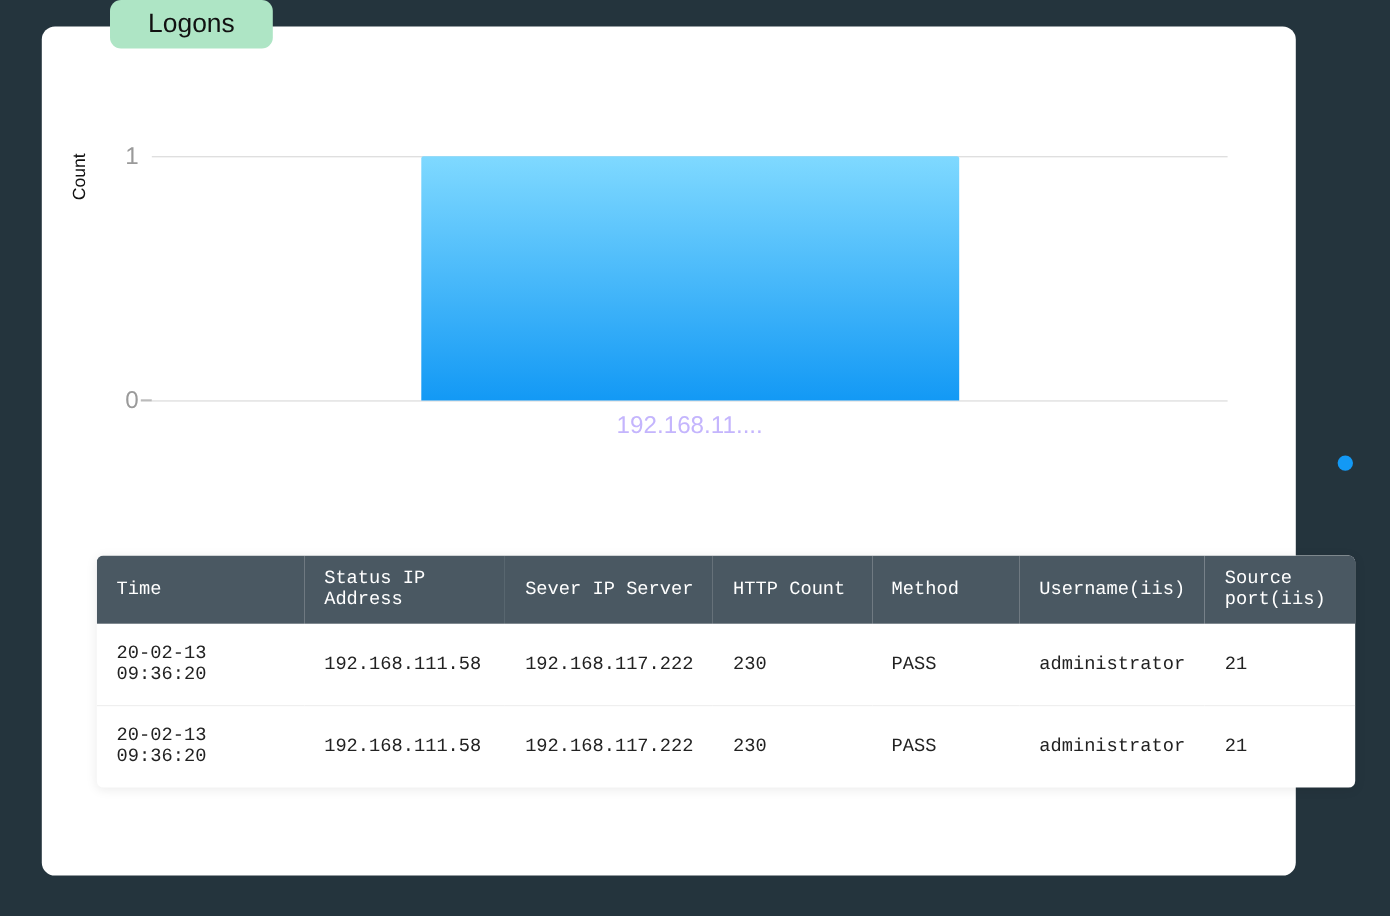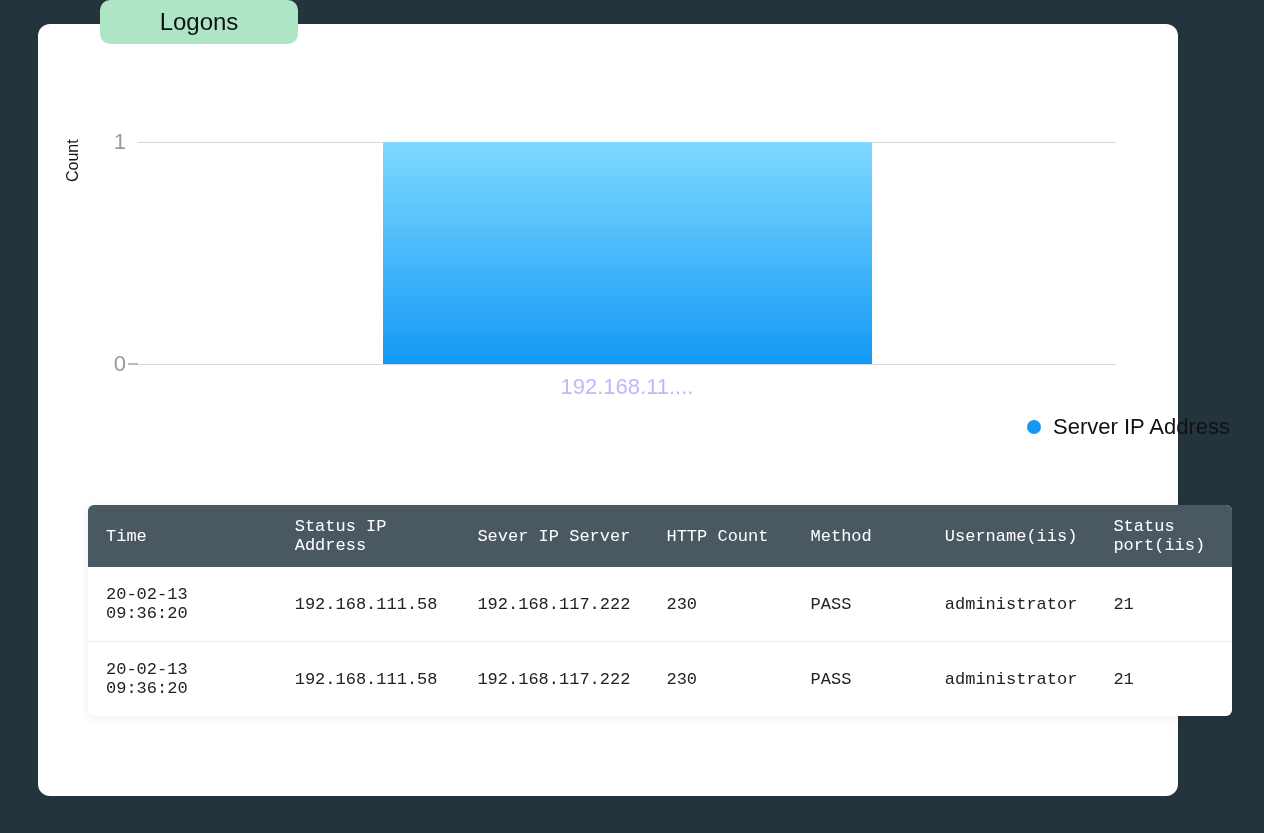--- a/index.html
+++ b/index.html
@@ -13,21 +13,21 @@
   .card {
     position: absolute;
     left: 38px; top: 24px;
     width: 1140px; height: 772px;
     background: #fff;
     border-radius: 12px;
   }
   .tab-chip {
     position: absolute;
     left: 100px; top: 0px;
-    width: 198px;
+    width: 148px;
     height: 44px;
     background: #aee5c5;
     border-radius: 10px;
     display: flex;
     align-items: center;
     justify-content: center;
     font-size: 24px;
     color: #111;
     font-weight: 400;
   }
@@ -145,34 +145,33 @@
     <div class="baseline-left"></div>
   <span class="tick-label" style="top: 222px;">0</span>
       <span class="tick-label" style="top: 0px;">1</span>
       <div class="bar" style="left: 244.5px; width: 489px; top: 0px; height: 222px; background: linear-gradient(rgb(127, 217, 255) 0%, rgb(19, 153, 245) 100%);"></div>
       <span class="xcat-label" style="left: 489px;">192.168.11....</span>
     </div>
 </div>
 
 <div class="legend">
   <span class="legend-dot" style="background:#1399f5"></span>
-  <span class="legend-text">Server IP Address</span>
 </div>
 
 <div class="table-wrap">
   <table class="data">
     <thead>
         <tr id="thead-row">
           <th style="width: 17%;">Time</th>
           <th style="width: 16%;">Status IP Address</th>
           <th style="width: 16%;">Sever IP Server</th>
           <th style="width: 13%;">HTTP Count</th>
           <th style="width: 12%;">Method</th>
           <th style="width: 14%;">Username(iis)</th>
-          <th style="width: 12%;">Status port(iis)</th>
+          <th style="width: 12%;">Source port(iis)</th>
         </tr>
       </thead>
     <tbody id="tbody">
         <tr>
           <td>20-02-13 09:36:20</td>
           <td>192.168.111.58</td>
           <td>192.168.117.222</td>
           <td>230</td>
           <td>PASS</td>
           <td>administrator</td>

